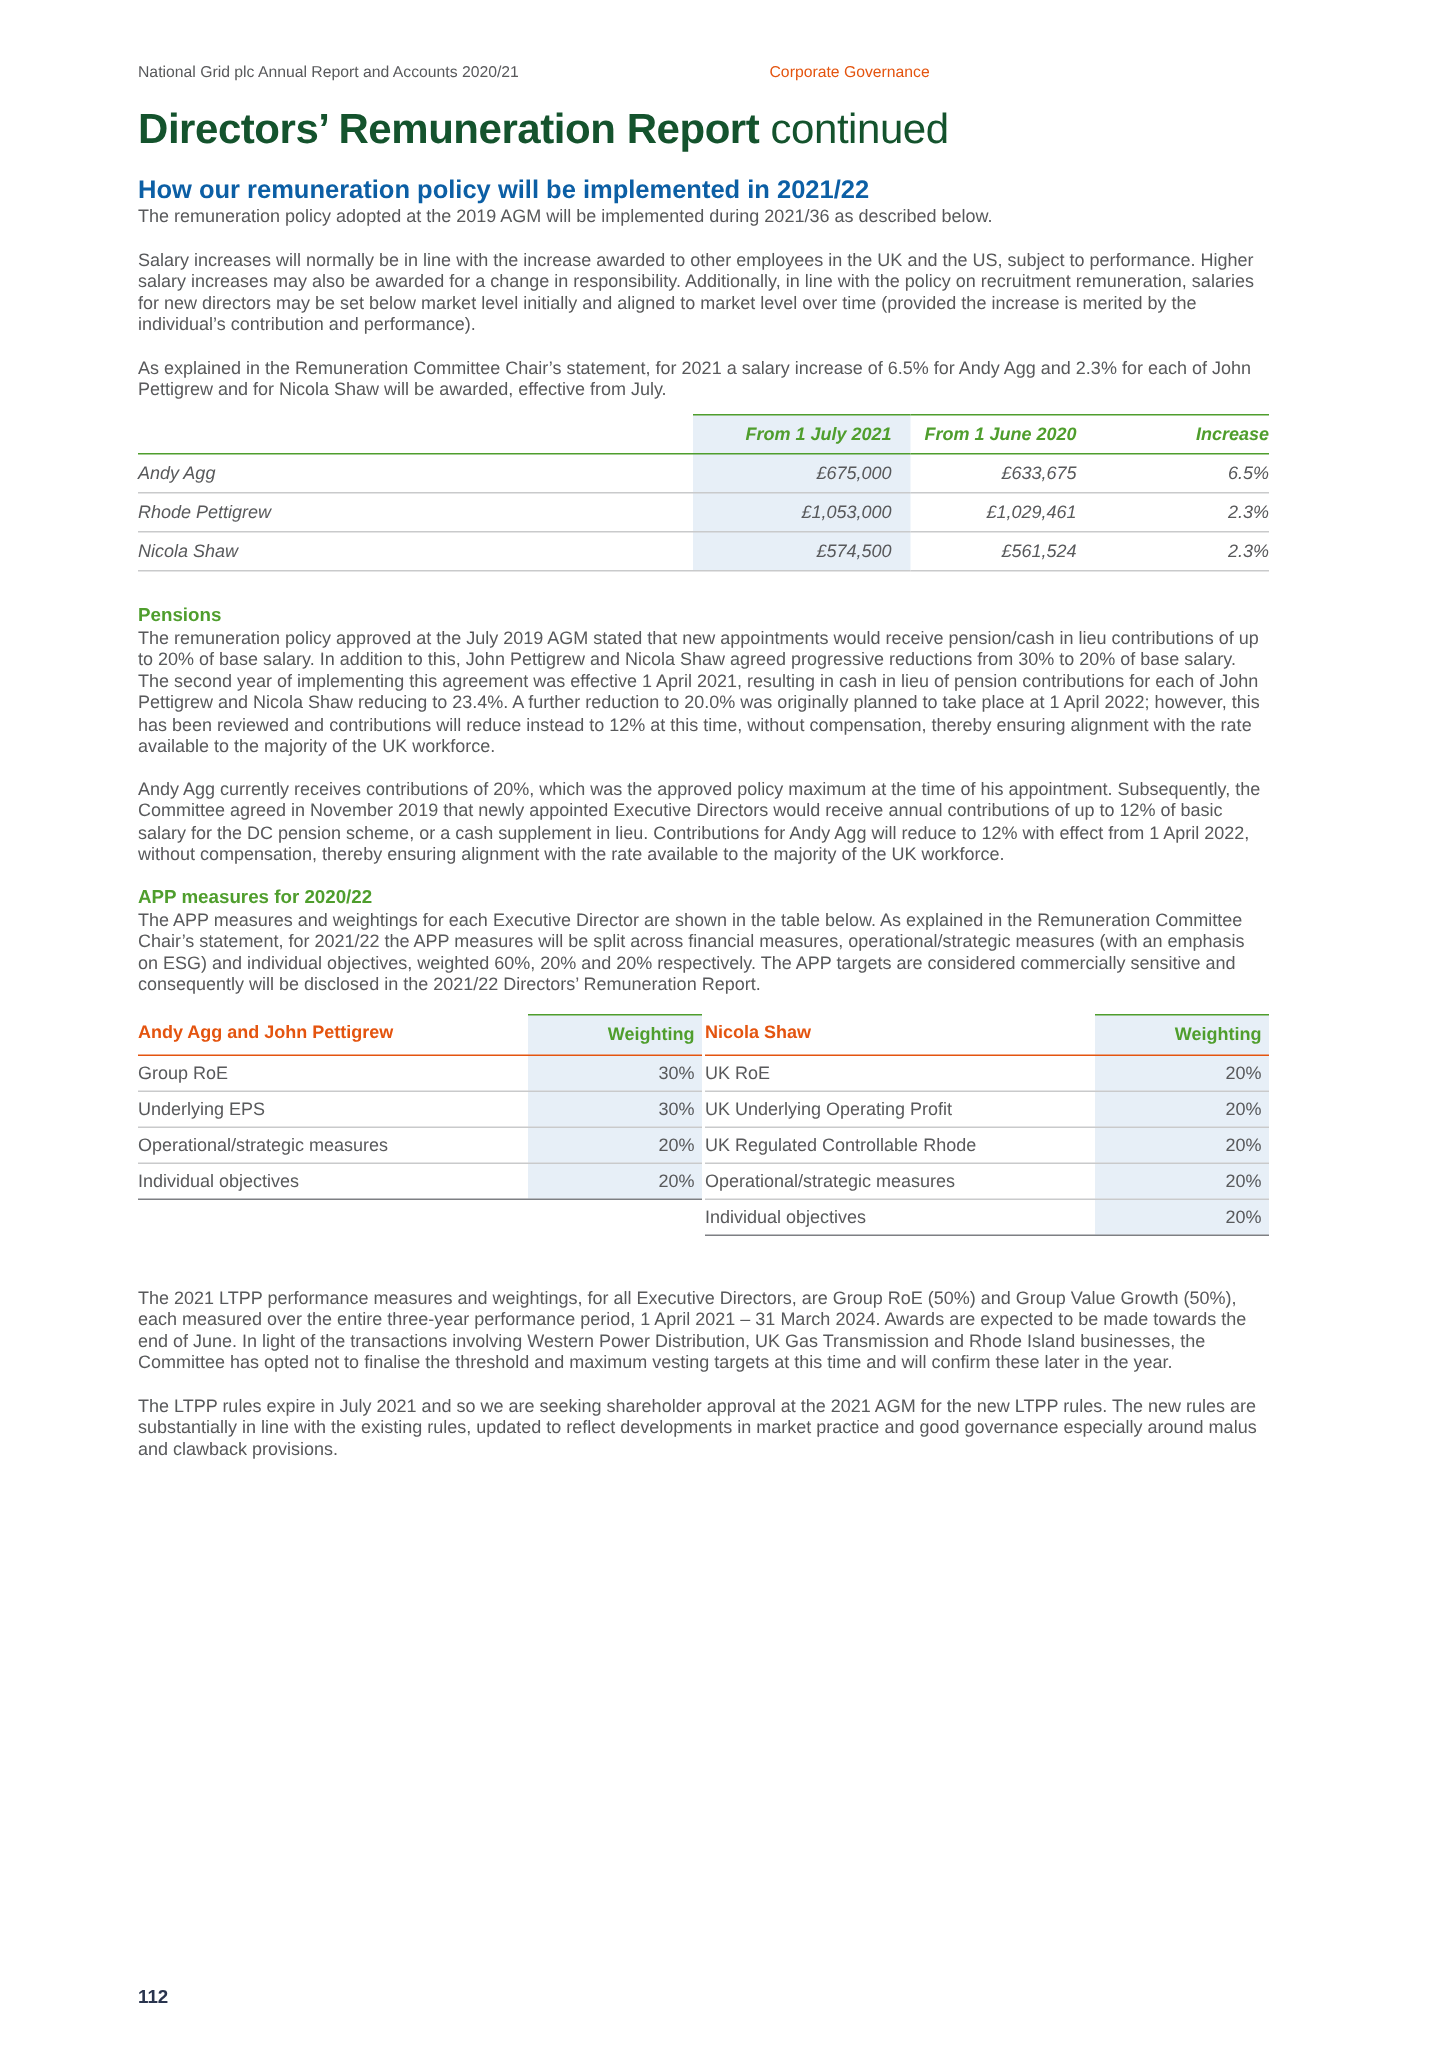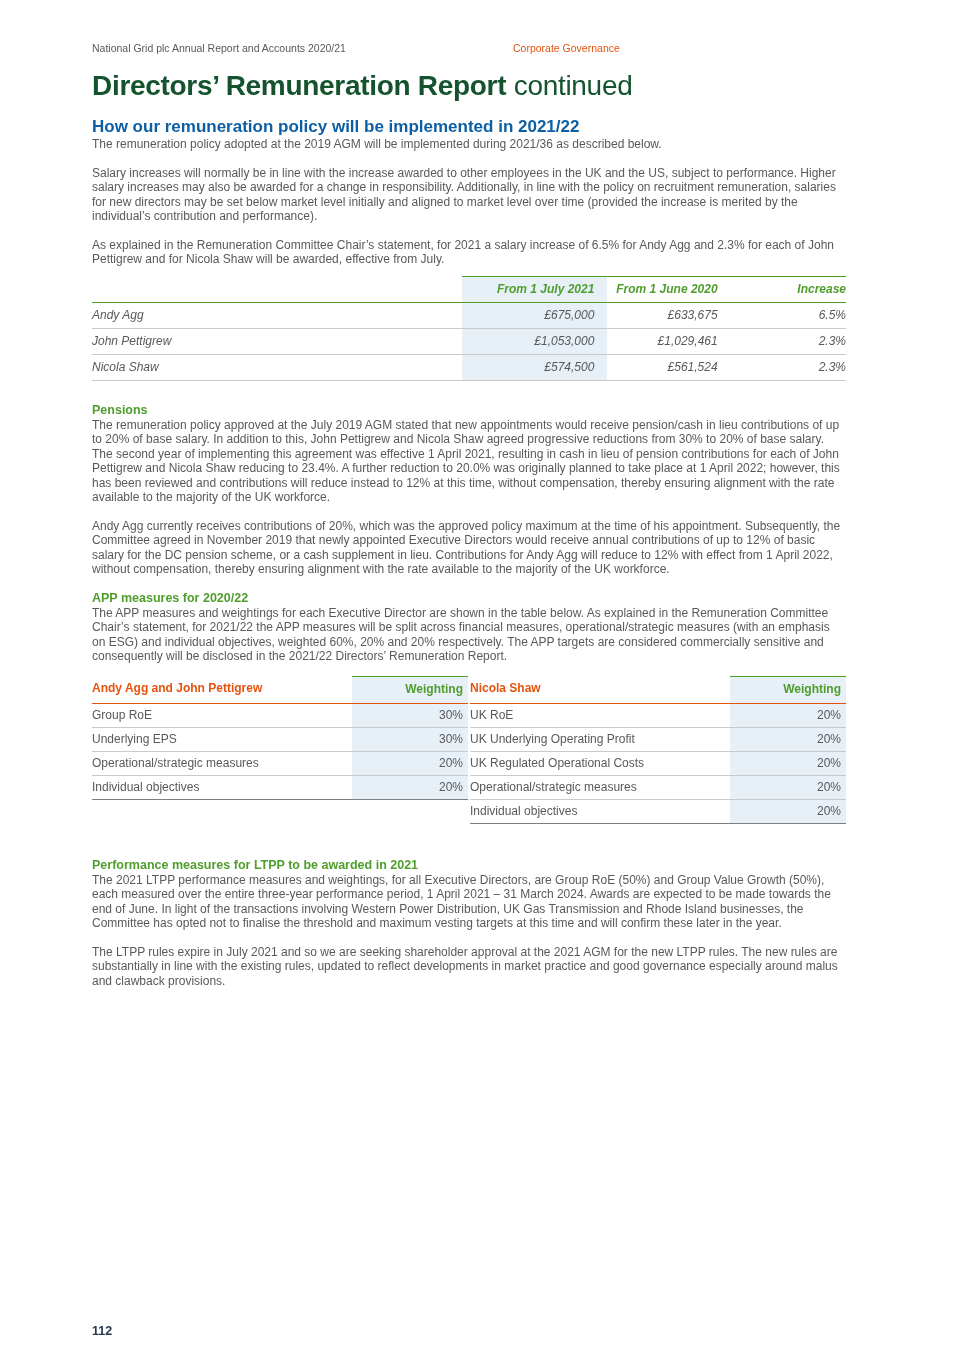--- a/index.html
+++ b/index.html
@@ -101,21 +101,21 @@
       </tr>
     </thead>
     <tbody>
       <tr>
         <td>Andy Agg</td>
         <td class="num pr">£675,000</td>
         <td class="num">£633,675</td>
         <td class="num">6.5%</td>
       </tr>
       <tr>
-        <td>John Pettigrew</td>
+        <td>Rhode Pettigrew</td>
         <td class="num pr">£1,053,000</td>
         <td class="num">£1,029,461</td>
         <td class="num">2.3%</td>
       </tr>
       <tr>
         <td>Nicola Shaw</td>
         <td class="num pr">£574,500</td>
         <td class="num">£561,524</td>
         <td class="num">2.3%</td>
       </tr>
@@ -179,36 +179,35 @@
         <tbody>
           <tr>
             <td>UK RoE</td>
             <td class="weight">20%</td>
           </tr>
           <tr>
             <td>UK Underlying Operating Profit</td>
             <td class="weight">20%</td>
           </tr>
           <tr>
-            <td>UK Regulated Operational Costs</td>
+            <td>UK Regulated Controllable Rhode</td>
             <td class="weight">20%</td>
           </tr>
           <tr>
             <td>Operational/strategic measures</td>
             <td class="weight">20%</td>
           </tr>
           <tr>
             <td>Individual objectives</td>
             <td class="weight">20%</td>
           </tr>
         </tbody>
       </table>
     </div>
 
   </div>
 
-  <h3 class="sec">Performance measures for LTPP to be awarded in 2021</h3>
   <p class="body">The 2021 LTPP performance measures and weightings, for all Executive Directors, are Group RoE (50%) and Group Value Growth (50%), each measured over the entire three-year performance period, 1 April 2021 – 31 March 2024. Awards are expected to be made towards the end of June. In light of the transactions involving Western Power Distribution, UK Gas Transmission and Rhode Island businesses, the Committee has opted not to finalise the threshold and maximum vesting targets at this time and will confirm these later in the year.</p>
   <p class="body">The LTPP rules expire in July 2021 and so we are seeking shareholder approval at the 2021 AGM for the new LTPP rules. The new rules are substantially in line with the existing rules, updated to reflect developments in market practice and good governance especially around malus and clawback provisions.</p>
 
   <div class="page-number">112</div>
 
 </div>
 
 </body></html>

